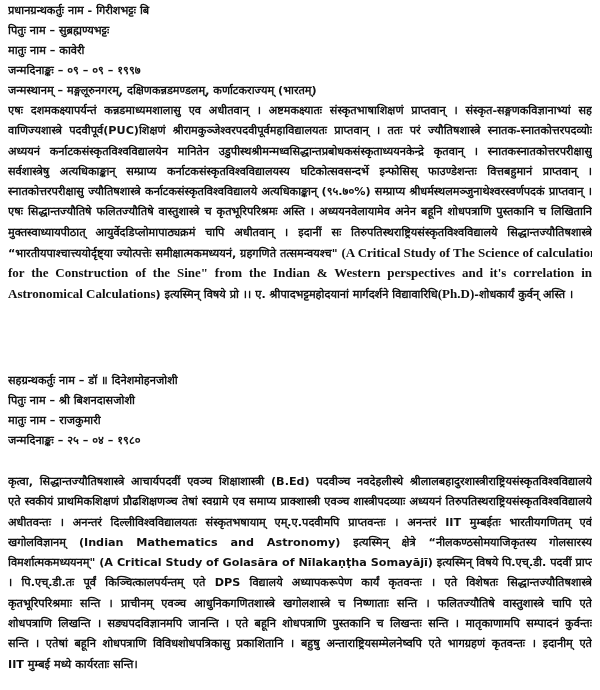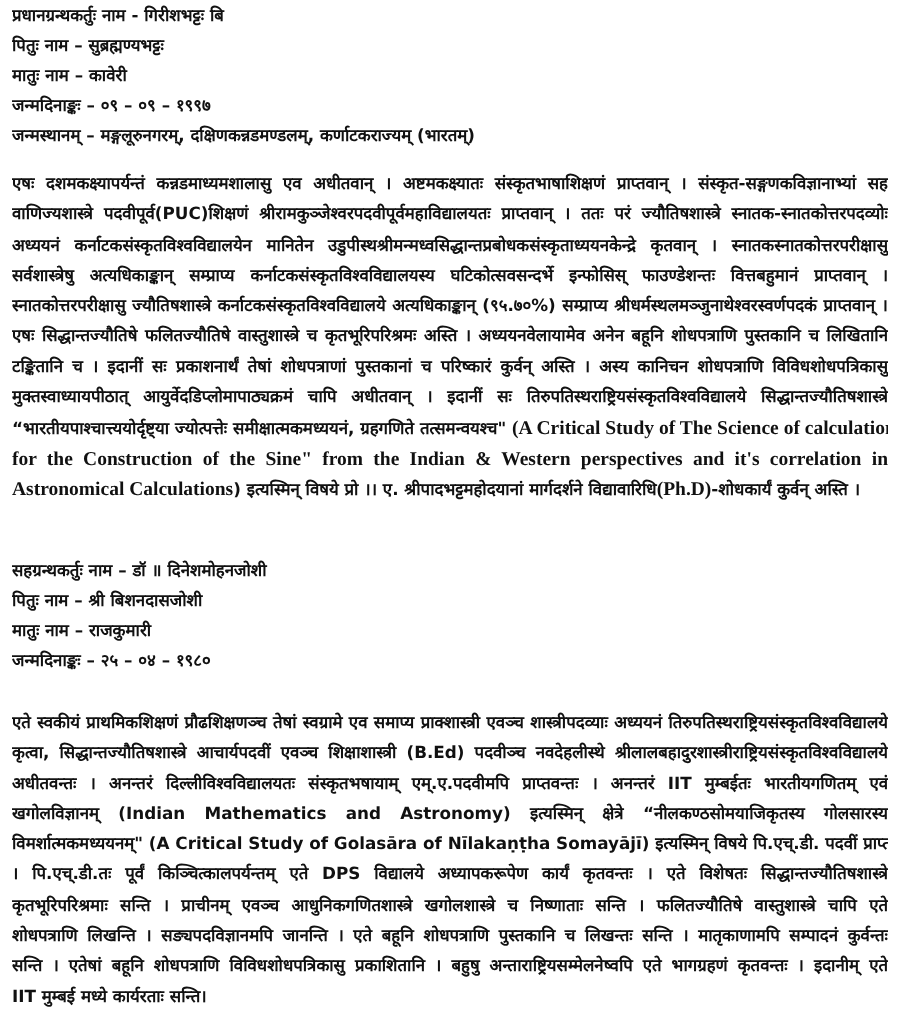--- a/index.html
+++ b/index.html
@@ -6,21 +6,21 @@
   body { width:600px; height:690px; overflow:hidden; position:relative;
          font-family:"DejaVu Sans","Liberation Sans",sans-serif; color:#111; }
   .page { position:absolute; left:0; top:0; width:600px; height:612px; }
   .section { position:absolute; left:8px; width:584px; }
   .line { font-size:11.2px; line-height:20px; height:20px; white-space:nowrap; overflow:hidden; font-weight:600; }
   .para { font-size:11.2px; line-height:20.3px; text-align:justify; text-align-last:left; font-weight:600; }
   .para .rl { display:block; white-space:nowrap; overflow:hidden; text-align:justify; text-align-last:justify; height:20.3px; }
   .para .rl.last { text-align-last:left; }
   .latin { font-family:"Liberation Serif","DejaVu Serif",serif; font-size:13px; font-weight:700; }
   #s1 { top:1px; }
-  #s1p { top:101px;margin-top:12px; }
+  #s1p { top:101px; }
   #s2 { top:371px; }
   #s2p { top:472px; }
 </style>
 </head>
 <body>
 
 <div class="page">
 
   <div class="section" id="s1">
     <div class="line">प्रधानग्रन्थकर्तुः नाम - गिरीशभट्टः बि</div>
@@ -30,37 +30,36 @@
     <div class="line">जन्मस्थानम् – मङ्गलूरुनगरम्, दक्षिणकन्नडमण्डलम्, कर्णाटकराज्यम् (भारतम्)</div>
   </div>
 
   <div class="section para" id="s1p">
     <span class="rl">एषः दशमकक्ष्यापर्यन्तं कन्नडमाध्यमशालासु एव अधीतवान् । अष्टमकक्ष्यातः संस्कृतभाषाशिक्षणं प्राप्तवान् । संस्कृत-सङ्गणकविज्ञानाभ्यां सह</span>
     <span class="rl">वाणिज्यशास्त्रे पदवीपूर्व(PUC)शिक्षणं श्रीरामकुञ्जेश्वरपदवीपूर्वमहाविद्यालयतः प्राप्तवान् । ततः परं ज्यौतिषशास्त्रे स्नातक-स्नातकोत्तरपदव्योः</span>
     <span class="rl">अध्ययनं कर्नाटकसंस्कृतविश्वविद्यालयेन मानितेन उडुपीस्थश्रीमन्मध्वसिद्धान्तप्रबोधकसंस्कृताध्ययनकेन्द्रे कृतवान् । स्नातकस्नातकोत्तरपरीक्षासु</span>
     <span class="rl">सर्वशास्त्रेषु अत्यधिकाङ्कान् सम्प्राप्य कर्नाटकसंस्कृतविश्वविद्यालयस्य घटिकोत्सवसन्दर्भे इन्फोसिस् फाउण्डेशन्तः वित्तबहुमानं प्राप्तवान् ।</span>
     <span class="rl">स्नातकोत्तरपरीक्षासु ज्यौतिषशास्त्रे कर्नाटकसंस्कृतविश्वविद्यालये अत्यधिकाङ्कान् (९५.७०%) सम्प्राप्य श्रीधर्मस्थलमञ्जुनाथेश्वरस्वर्णपदकं प्राप्तवान् ।</span>
     <span class="rl">एषः सिद्धान्तज्यौतिषे फलितज्यौतिषे वास्तुशास्त्रे च कृतभूरिपरिश्रमः अस्ति । अध्ययनवेलायामेव अनेन बहूनि शोधपत्राणि पुस्तकानि च लिखितानि</span>
-    <span class="rl">टङ्कितानि च । इदानीं सः प्रकाशनार्थं तेषां शोधपत्राणां पुस्तकानां च परिष्कारं कुर्वन् अस्ति । अस्य कानिचन शोधपत्राणि विविधशोधपत्रिकासु</span>
     <span class="rl">मुक्तस्वाध्यायपीठात् आयुर्वेदडिप्लोमापाठ्यक्रमं चापि अधीतवान् । इदानीं सः तिरुपतिस्थराष्ट्रियसंस्कृतविश्वविद्यालये सिद्धान्तज्यौतिषशास्त्रे</span>
     <span class="rl"><span>“भारतीयपाश्चात्त्ययोर्दृष्ट्या ज्योत्पत्तेः समीक्षात्मकमध्ययनं, ग्रहगणिते तत्समन्वयश्च" </span><span class="latin">(A Critical Study of The Science of calculation</span></span>
     <span class="rl latin">for the Construction of the Sine" from the Indian &amp; Western perspectives and it's correlation in</span>
     <span class="rl last"><span class="latin">Astronomical Calculations</span><span>) इत्यस्मिन् विषये प्रो ।। ए. श्रीपादभट्टमहोदयानां मार्गदर्शने विद्यावारिधि</span><span class="latin">(Ph.D)</span><span>-शोधकार्यं कुर्वन् अस्ति ।</span></span>
   </div>
 
   <div class="section" id="s2">
     <div class="line">सहग्रन्थकर्तुः नाम – डॉ ॥ दिनेशमोहनजोशी</div>
     <div class="line">पितुः नाम – श्री बिशनदासजोशी</div>
     <div class="line">मातुः नाम – राजकुमारी</div>
     <div class="line">जन्मदिनाङ्कः – २५ – ०४ – १९८०</div>
   </div>
 
   <div class="section para" id="s2p">
+    <span class="rl">कृत्वा, सिद्धान्तज्यौतिषशास्त्रे आचार्यपदवीं एवञ्च शिक्षाशास्त्री (B.Ed) पदवीञ्च नवदेहलीस्थे श्रीलालबहादुरशास्त्रीराष्ट्रियसंस्कृतविश्वविद्यालये</span>
     <span class="rl">एते स्वकीयं प्राथमिकशिक्षणं प्रौढशिक्षणञ्च तेषां स्वग्रामे एव समाप्य प्राक्शास्त्री एवञ्च शास्त्रीपदव्याः अध्ययनं तिरुपतिस्थराष्ट्रियसंस्कृतविश्वविद्यालये</span>
-    <span class="rl">कृत्वा, सिद्धान्तज्यौतिषशास्त्रे आचार्यपदवीं एवञ्च शिक्षाशास्त्री (B.Ed) पदवीञ्च नवदेहलीस्थे श्रीलालबहादुरशास्त्रीराष्ट्रियसंस्कृतविश्वविद्यालये</span>
     <span class="rl">अधीतवन्तः । अनन्तरं दिल्लीविश्वविद्यालयतः संस्कृतभषायाम् एम्.ए.पदवीमपि प्राप्तवन्तः । अनन्तरं IIT मुम्बईतः भारतीयगणितम् एवं</span>
     <span class="rl">खगोलविज्ञानम् (Indian Mathematics and Astronomy) इत्यस्मिन् क्षेत्रे “नीलकण्ठसोमयाजिकृतस्य गोलसारस्य</span>
     <span class="rl">विमर्शात्मकमध्ययनम्" (A Critical Study of Golasāra of Nīlakaṇṭha Somayājī) इत्यस्मिन् विषये पि.एच्.डी. पदवीं प्राप्तवन्तः</span>
     <span class="rl">। पि.एच्.डी.तः पूर्वं किञ्चित्कालपर्यन्तम् एते DPS विद्यालये अध्यापकरूपेण कार्यं कृतवन्तः । एते विशेषतः सिद्धान्तज्यौतिषशास्त्रे</span>
     <span class="rl">कृतभूरिपरिश्रमाः सन्ति । प्राचीनम् एवञ्च आधुनिकगणितशास्त्रे खगोलशास्त्रे च निष्णाताः सन्ति । फलितज्यौतिषे वास्तुशास्त्रे चापि एते</span>
     <span class="rl">शोधपत्राणि लिखन्ति । सङ्यपदविज्ञानमपि जानन्ति । एते बहूनि शोधपत्राणि पुस्तकानि च लिखन्तः सन्ति । मातृकाणामपि सम्पादनं कुर्वन्तः</span>
     <span class="rl">सन्ति । एतेषां बहूनि शोधपत्राणि विविधशोधपत्रिकासु प्रकाशितानि । बहुषु अन्ताराष्ट्रियसम्मेलनेष्वपि एते भागग्रहणं कृतवन्तः । इदानीम् एते</span>
     <span class="rl last">IIT मुम्बई मध्ये कार्यरताः सन्ति।</span>
   </div>
 

